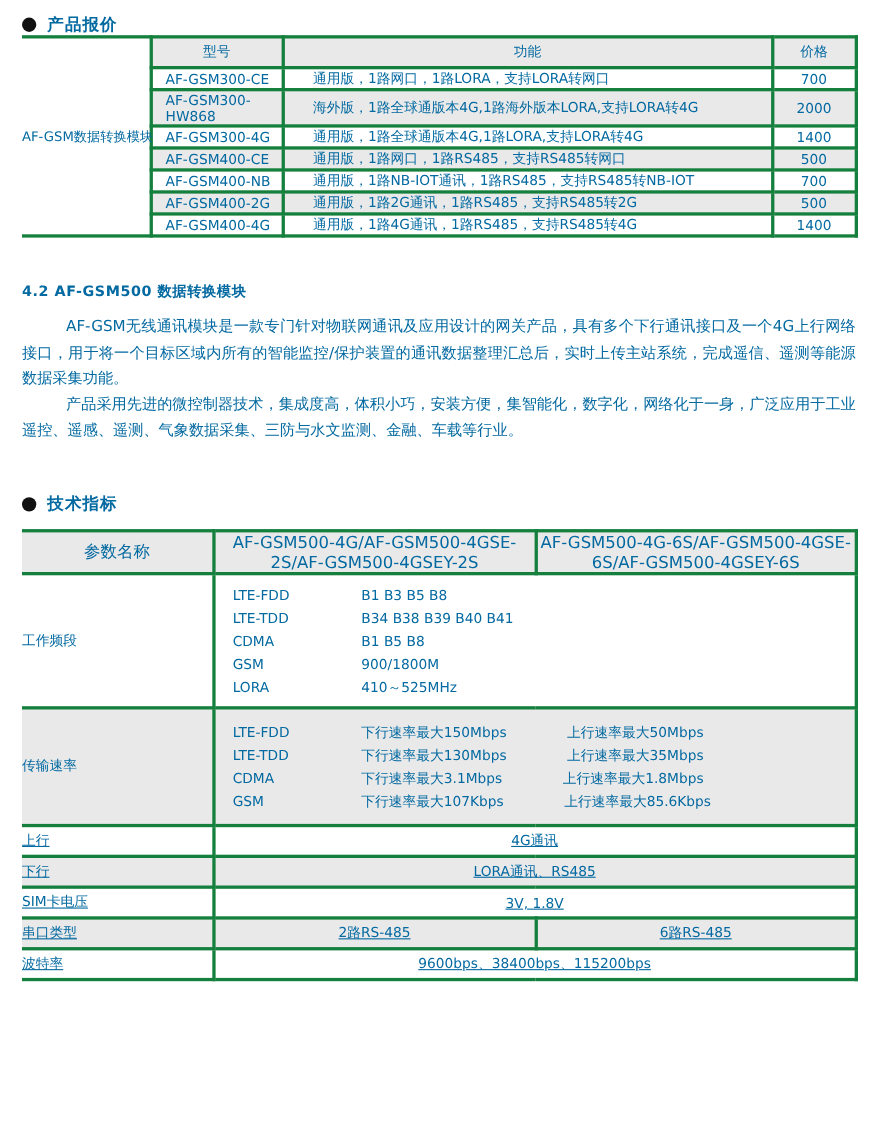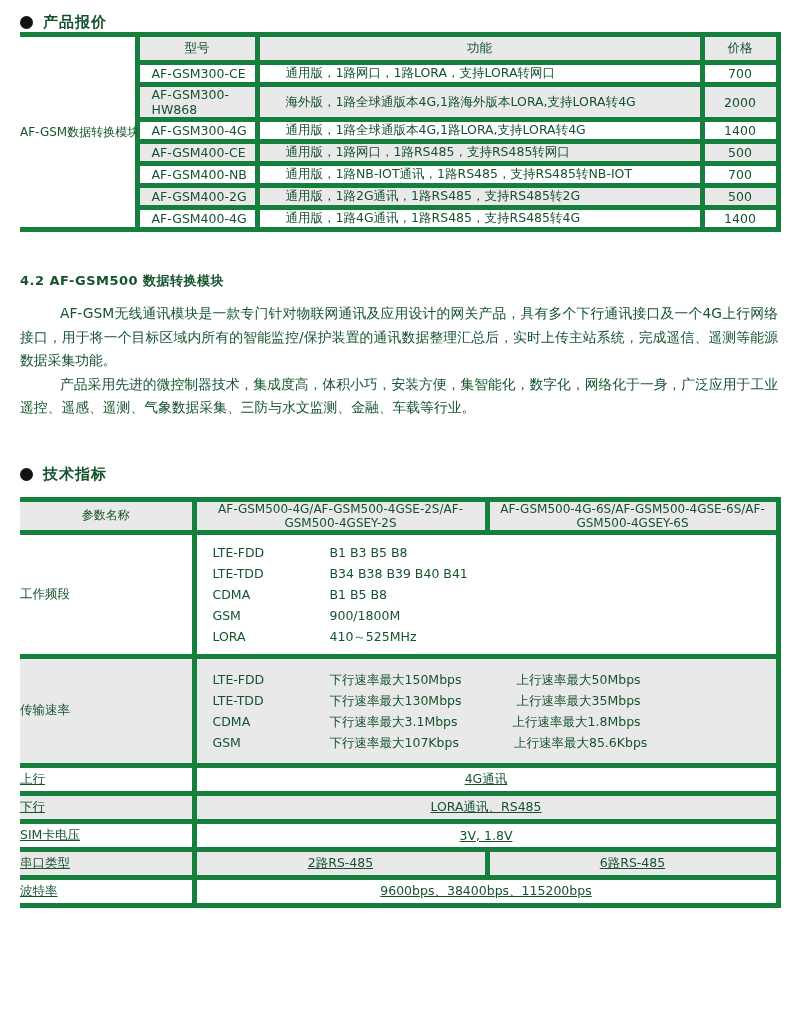--- a/index.html
+++ b/index.html
@@ -2,35 +2,35 @@
 <html><head>
 <meta charset="utf-8">
 <style>
   * { box-sizing: border-box; }
   html, body { margin: 0; padding: 0; background: #ffffff; }
   .page {
     width: 800px; height: 1033px;
     background: #ffffff;
     padding: 13px 22px 0 20px;
     font-family: "DejaVu Sans", "Liberation Sans", sans-serif;
-    color: #14532d;
+    color: #0369a1;
     overflow: hidden;
   }
 
   
   .bullet-head { display: flex; align-items: center; gap: 10px;
     font-size: 15px; font-weight: bold; letter-spacing: 1px; }
   .dot { width: 13px; height: 13px; border-radius: 50%; background: #111; flex: none; }
 
   .unit-note { text-align: right; font-size: 11.5px; margin: 10px 0 4px 0; letter-spacing: 1px; }
 
   
   table { border-collapse: collapse; table-layout: fixed; width: 758px;
     border-top: 2px solid #1a1a1a; border-bottom: 2px solid #1a1a1a; }
-  td { border: 5px solid #15803d; font-size: 12.5px; padding: 0; vertical-align: middle; }
+  td { border: 3px solid #15803d; font-size: 12.5px; padding: 0; vertical-align: middle; }
   .shade { background: #e9e9e9; }
   .noleft { border-left: none; }
 
   
   .price-table td { height: 14px; }
   .price-table tr.head td { height: 28px; text-align: center; }
   .group-cell { text-align: center; white-space: nowrap; font-size: 12px; background: #fff; }
   .model-cell { padding-left: 12px; }
   .func-cell { padding-left: 26px; }
   .price-cell { text-align: center; }
@@ -38,21 +38,21 @@
   
   .sec-heading { margin-top: 40px; font-size: 13px; font-weight: bold; letter-spacing: 0.5px; }
   .bullet-head.overview { margin-top: 21px; }
   .overview-text { margin-top: 12px; font-size: 13.8px; line-height: 23.5px; text-align: justify; }
   .overview-text p { margin: 0; text-indent: 40px; }
 
   .bullet-head.specs { margin-top: 45px; text-align: center; }
 
   
   .spec-table { margin-top: 13px; }
-  .spec-table tr.head td { height: 29px; text-align: center; font-size: 12px; }
+  .spec-table tr.head td { height: 29px; text-align: center; font-size: 15px; }
   .label-cell { }
   .center-cell { text-align: center; }
   .row-s { height: 28px; text-decoration: underline; }
   .band-cell { padding: 7px 0; line-height: 21px; }
   .rate-cell { padding: 10px 0; line-height: 21px; }
   .spec-line { display: flex; padding-left: 16px; gap: 41px; }
   .spec-name { width: 76px; flex: none; }
   .up-part { margin-left: 14px; }
 </style>
 </head>

